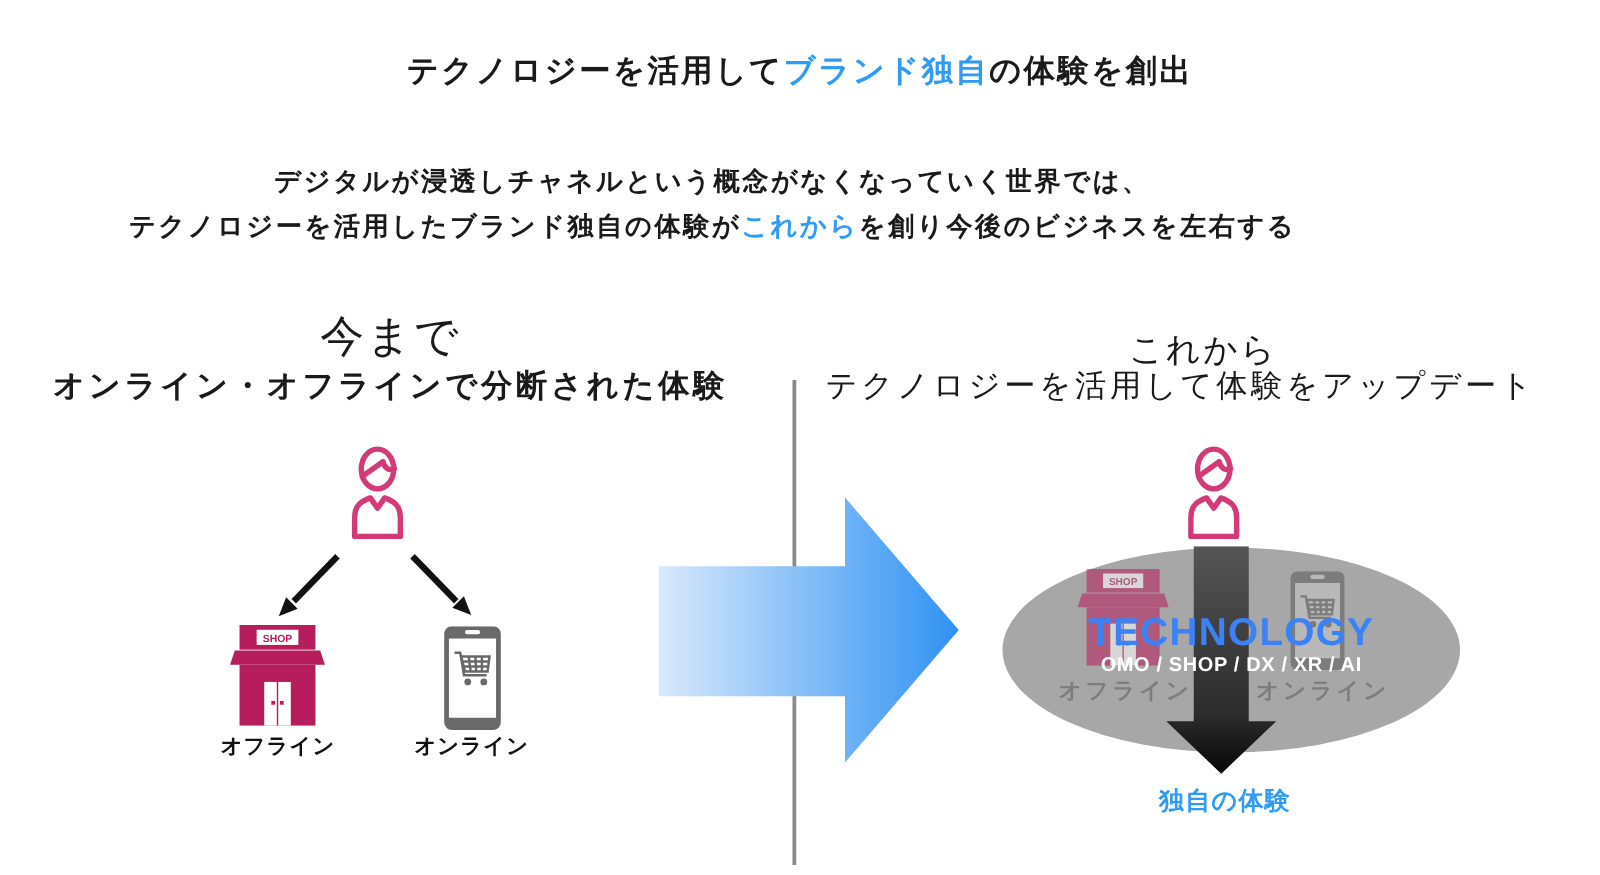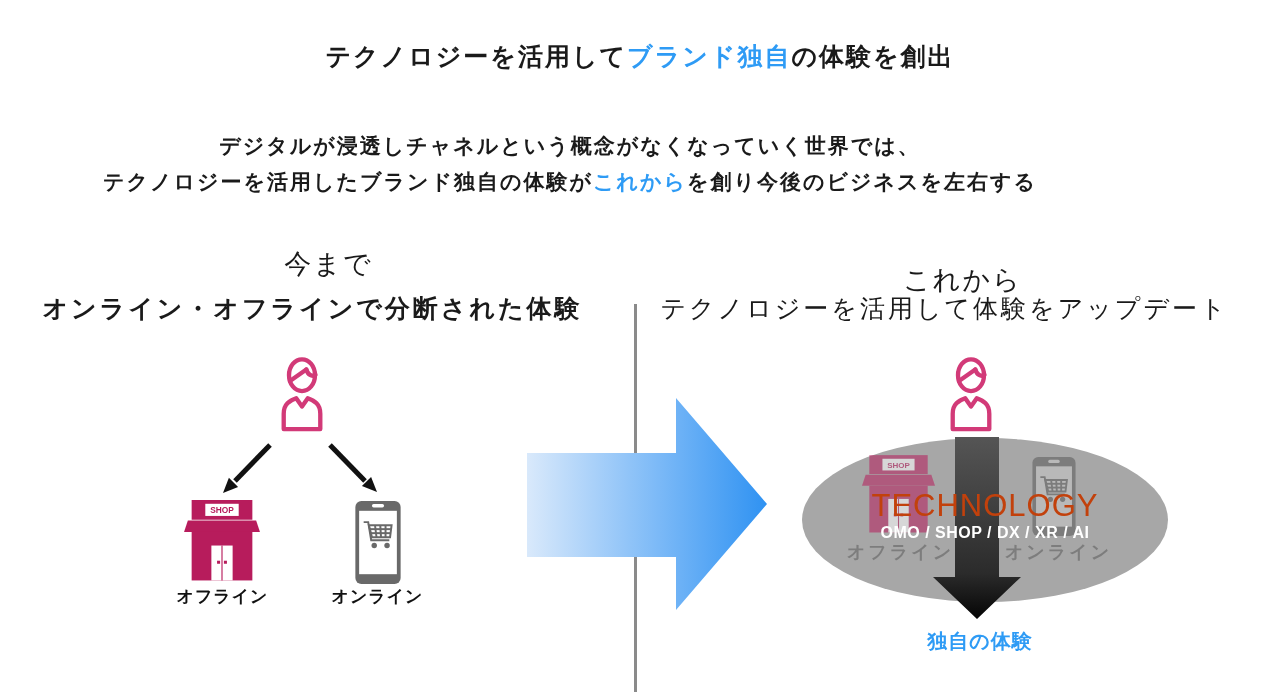--- a/index.html
+++ b/index.html
@@ -8,37 +8,37 @@
     font-family:"Liberation Sans","DejaVu Sans",sans-serif;color:#1a1a1a;
   }
   .abs{position:absolute;}
   .center{text-align:center;}
   
   .title{left:0;top:40px;width:1280px;font-size:25px;font-weight:700;letter-spacing:2px;}
   .blue{color:#2E9BF5;}
   
   .subtitle{left:0;top:128px;width:1140px;font-size:21px;font-weight:700;line-height:36px;letter-spacing:2px;}
   
-  .col-head-left{left:16px;top:246px;width:625px;font-size:27px;font-weight:400;letter-spacing:2px;}
+  .col-head-left{left:0;top:246px;width:625px;font-size:35px;font-weight:400;letter-spacing:2px;}
   .col-sub-left{left:0;top:292px;width:625px;font-size:25px;font-weight:700;letter-spacing:3px;}
   .col-head-right{left:645px;top:262px;width:635px;font-size:27px;font-weight:400;letter-spacing:2px;}
   .col-sub-right{left:627px;top:292px;width:635px;font-size:25px;font-weight:400;letter-spacing:3px;}
   
   .divider{left:634px;top:304px;width:3px;height:388px;background:#8A8A8A;}
   
   .icon-label{font-size:17px;font-weight:700;letter-spacing:1px;color:#111;}
   .lbl-offline-left{left:160px;top:585px;width:125px;}
   .lbl-online-left{left:315px;top:585px;width:125px;}
   
   .ellipse{left:802px;top:438px;width:366px;height:164px;background:#A7A7A7;border-radius:50%;z-index:1;}
   .faded{opacity:0.55;z-index:2;}
   .ellipse-label{font-size:18px;font-weight:700;letter-spacing:3px;color:#7D7D7D;z-index:2;}
   .lbl-offline-right{left:828px;top:540px;width:145px;}
   .lbl-online-right{left:986px;top:540px;width:145px;}
-  .tech-title{left:802px;top:488px;width:366px;font-size:31px;font-weight:400;color:#c2410c;letter-spacing:1px;z-index:4;}
+  .tech-title{left:802px;top:488px;width:366px;font-size:31px;font-weight:700;color:#3b82f6;letter-spacing:1px;z-index:4;}
   .tech-sub{left:802px;top:524px;width:366px;font-size:16px;font-weight:700;color:#fff;letter-spacing:0.5px;z-index:4;}
   .result-caption{left:885px;top:628px;width:190px;font-size:20px;font-weight:700;line-height:27px;color:#2E9BF5;letter-spacing:1px;z-index:4;}
   svg{display:block;}
   .z3{z-index:3;}
 </style>
 </head>
 <body>
 
 <div class="canvas">
 

